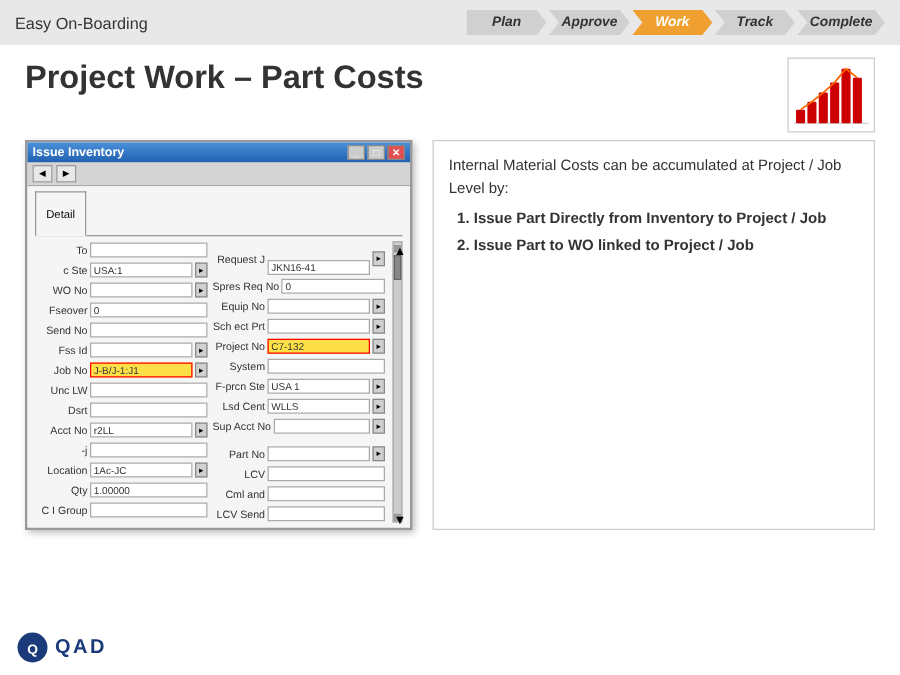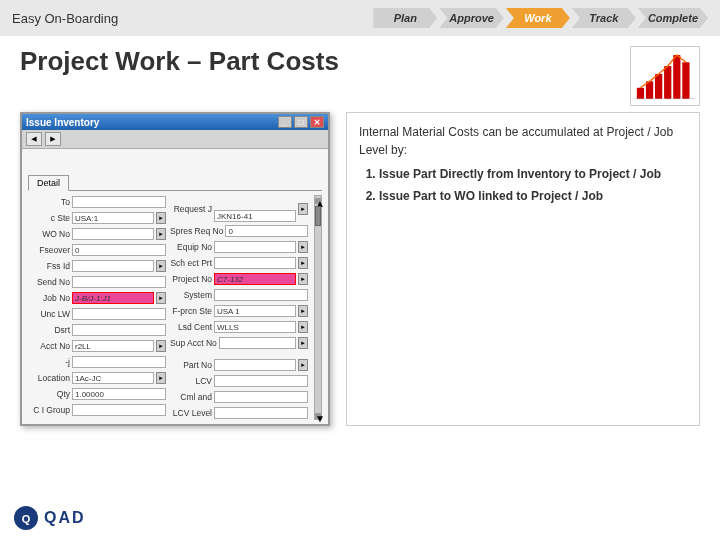--- a/index.html
+++ b/index.html
@@ -141,27 +141,26 @@
     .dialog-body {
       background: #f5f5f5;
       padding: 4px 6px;
     }
     .dialog-tabs {
       display: flex;
       border-bottom: 1px solid #999;
       margin-bottom: 4px;
     }
     .dialog-tab {
-      padding: 2px 8px;
+      padding: 12px 8px;
       font-size: 9px;
       background: #c8c8c8;
       border: 1px solid #999;
       border-bottom: none;
       cursor: pointer;
-      margin-top: 22px;
     }
     .dialog-tab.active {
       background: #f5f5f5;
       border-bottom: 1px solid #f5f5f5;
       margin-bottom: -1px;
     }
     .form-col {
       display: flex;
       flex-direction: column;
       gap: 2px;
@@ -183,22 +182,21 @@
       flex: 1;
       height: 12px;
       font-size: 8px;
       border: 1px solid #aaa;
       background: #fff;
       padding: 0 2px;
       color: #333;
     }
     .form-input.highlighted {
       border: 1px solid #f00;
-      background: #ec4899;
-      font-style: italic;
+      background: #fde047;
     }
     .lookup-btn {
       width: 10px;
       height: 12px;
       background: #d0d0d0;
       border: 1px solid #888;
       font-size: 7px;
       display: flex;
       align-items: center;
       justify-content: center;
@@ -341,27 +339,27 @@
           <div class="form-row">
             <span class="form-label">WO No</span>
             <input class="form-input" value="" style="width: 60px;">
             <div class="lookup-btn">▸</div>
           </div>
           <div class="form-row">
             <span class="form-label">Fseover</span>
             <input class="form-input" value="0" style="width: 60px;">
           </div>
           <div class="form-row">
+            <span class="form-label">Send No</span>
+            <input class="form-input" value="" style="width: 60px;">
+          </div>
+          <div class="form-row">
             <span class="form-label">Fss Id</span>
             <input class="form-input" value="" style="width: 60px;">
             <div class="lookup-btn">▸</div>
-          </div>
-          <div class="form-row">
-            <span class="form-label">Send No</span>
-            <input class="form-input" value="" style="width: 60px;">
           </div>
           <div class="form-row">
             <span class="form-label">Job No</span>
             <input class="form-input highlighted" value="J-B/J-1:J1" style="width: 60px; border: 1.5px solid red;">
             <div class="lookup-btn">▸</div>
           </div>
           <div class="form-row">
             <span class="form-label">Unc LW</span>
             <input class="form-input" value="" style="width: 60px;">
           </div>
@@ -445,21 +443,21 @@
           </div>
           <div class="form-row">
             <span class="form-label">LCV</span>
             <input class="form-input" value="" style="width: 55px;">
           </div>
           <div class="form-row">
             <span class="form-label">Cml and</span>
             <input class="form-input" value="" style="width: 55px;">
           </div>
           <div class="form-row">
-            <span class="form-label">LCV Level</span>
+            <span class="form-label">LCV Send</span>
             <input class="form-input" value="" style="width: 55px;">
           </div>
         </div>
 
         <div class="scrollbar-v">
           <div style="width:6px;height:6px;background:#999;margin-top:2px;">▲</div>
           <div class="scrollbar-thumb"></div>
           <div style="width:6px;height:6px;background:#999;margin-top:auto;">▼</div>
         </div>
       </div>

